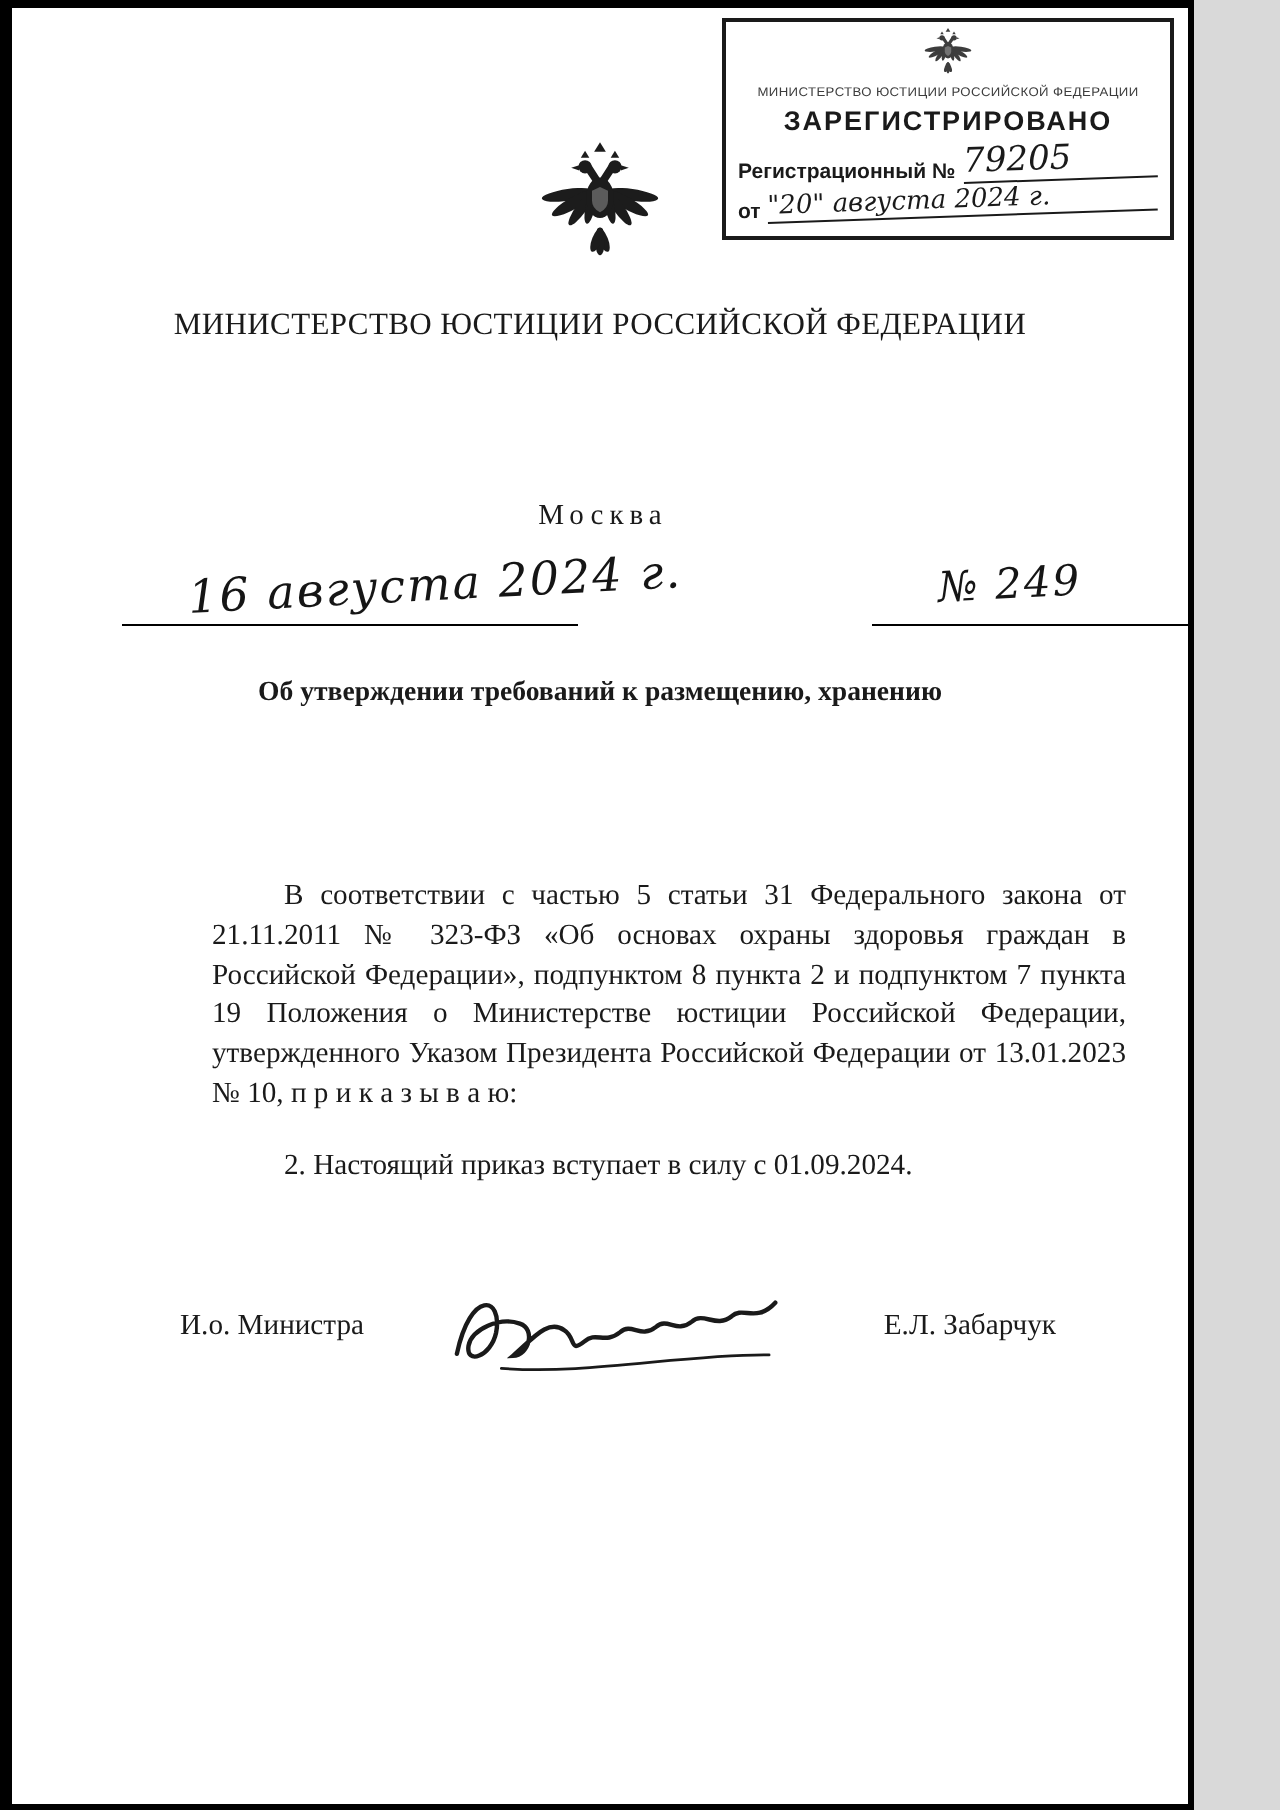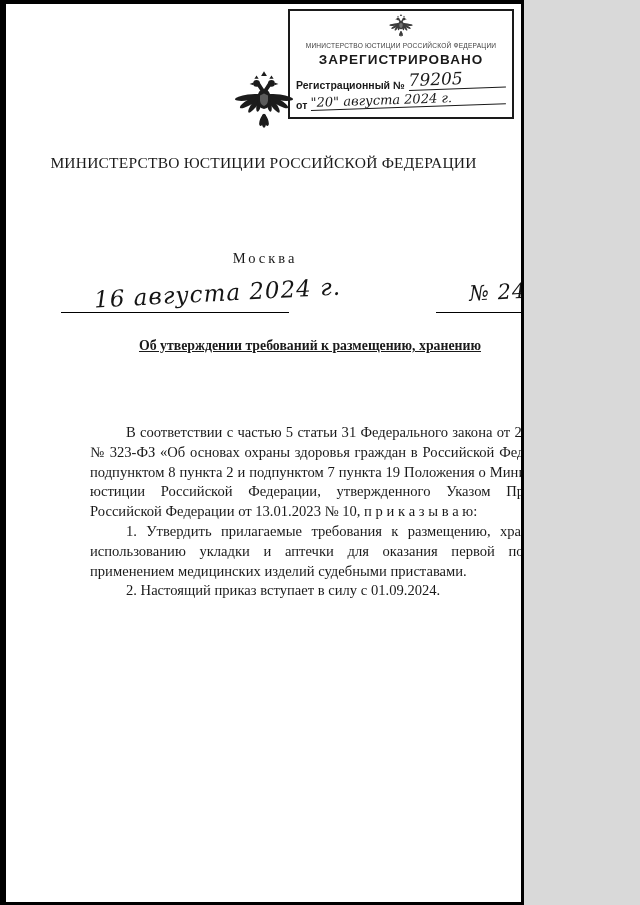--- a/index.html
+++ b/index.html
@@ -3,21 +3,21 @@
 <meta charset="utf-8">
 <style>
   html, body {
     margin: 0;
     padding: 0;
     background: #d9d9d9;
     font-family: "Liberation Serif", serif;
   }
   .page {
     position: relative;
-    width: 524px;
+    width: 597px;
     height: 905px;
     background: #ffffff;
     box-sizing: border-box;
     border-style: solid;
     border-color: #000;
     border-width: 4px 3px 3px 6px;
     overflow: hidden;
     color: #1a1a1a;
   }
 
@@ -168,39 +168,38 @@
     width: 162px;
     border-top: 1.5px solid #000;
   }
 
   
   .subject {
     position: absolute;
     top: 333px;
     left: 40px;
     right: 40px;
-    text-align: right;
+    text-align: center;
     font-weight: bold;
     font-size: 13.8px;
     line-height: 18.5px;
-    text-decoration: underline;
   }
 
   
   .body-text {
     position: absolute;
     top: 419px;
     left: 84px;
     width: 489px;
     font-size: 14.6px;
     line-height: 19.8px;
     text-align: justify;
   }
   .body-text p {
-    margin: 0;
+    margin: 16px;
     text-indent: 36px;
   }
 
   
   .sig-row {
     position: absolute;
     top: 632px;
     left: 84px;
     right: 66px;
     display: flex;
@@ -288,18 +287,25 @@
   <div class="date-line"></div>
   <div class="hand order-number">№ 249</div>
   <div class="number-line"></div>
 
   <div class="subject">
     <div>Об утверждении требований к размещению, хранению</div>
   </div>
 
   <div class="body-text">
     <p>В соответствии с частью 5 статьи 31 Федерального закона от 21.11.2011 № 323-ФЗ «Об основах охраны здоровья граждан в Российской Федерации», подпунктом 8 пункта 2 и подпунктом 7 пункта 19 Положения о Министерстве юстиции Российской Федерации, утвержденного Указом Президента Российской Федерации от 13.01.2023 № 10, п р и к а з ы в а ю:</p>
-    <p>1. Утвердить прилагаемые требования к размещению, хранению и использованию укладки и аптечки для оказания первой помощи с применением медицинских изделий судебными приставами.</p>
     <p>2. Настоящий приказ вступает в силу с 01.09.2024.</p>
   </div>
 
+  <div class="sig-row">
+    <span class="sig-position">И.о. Министра</span>
+    <svg class="sig-svg" viewBox="0 0 180 54">
+      <path d="M6 38 C 14 6, 30 10, 26 28 C 23 40, 10 44, 12 34 C 14 26, 28 20, 38 24 C 46 27, 42 40, 34 40 C 44 32, 52 22, 60 28 C 66 32, 62 40, 70 34 C 76 29, 80 36, 88 30 C 94 25, 98 34, 106 28 C 112 23, 116 32, 124 26 C 130 21, 136 30, 144 24 C 150 19, 156 28, 166 18" fill="none" stroke="#1a1a1a" stroke-width="2.2" stroke-linecap="round"></path>
+      <path d="M28 46 C 70 51, 120 42, 162 44" fill="none" stroke="#1a1a1a" stroke-width="1.4" stroke-linecap="round"></path>
+    </svg>
+    <span class="sig-name">Е.Л. Забарчук</span>
+  </div>
 
 </div>
 
 </body></html>

